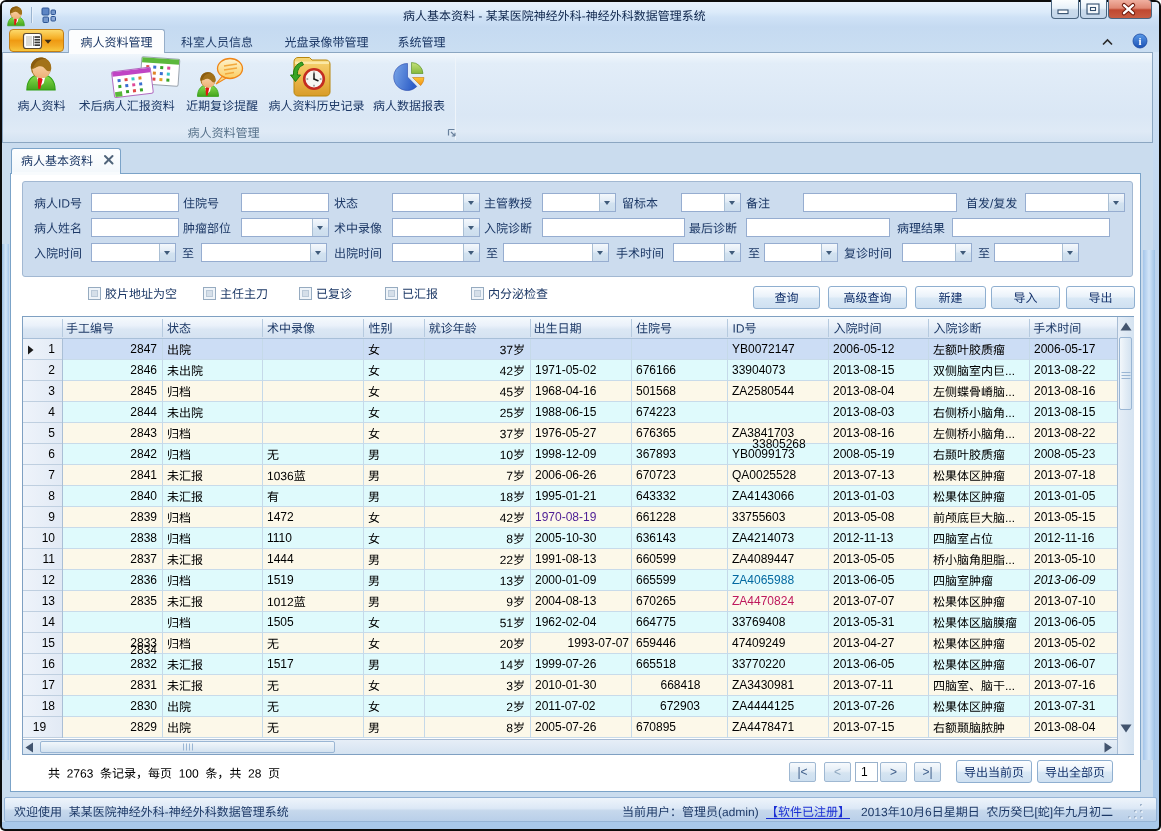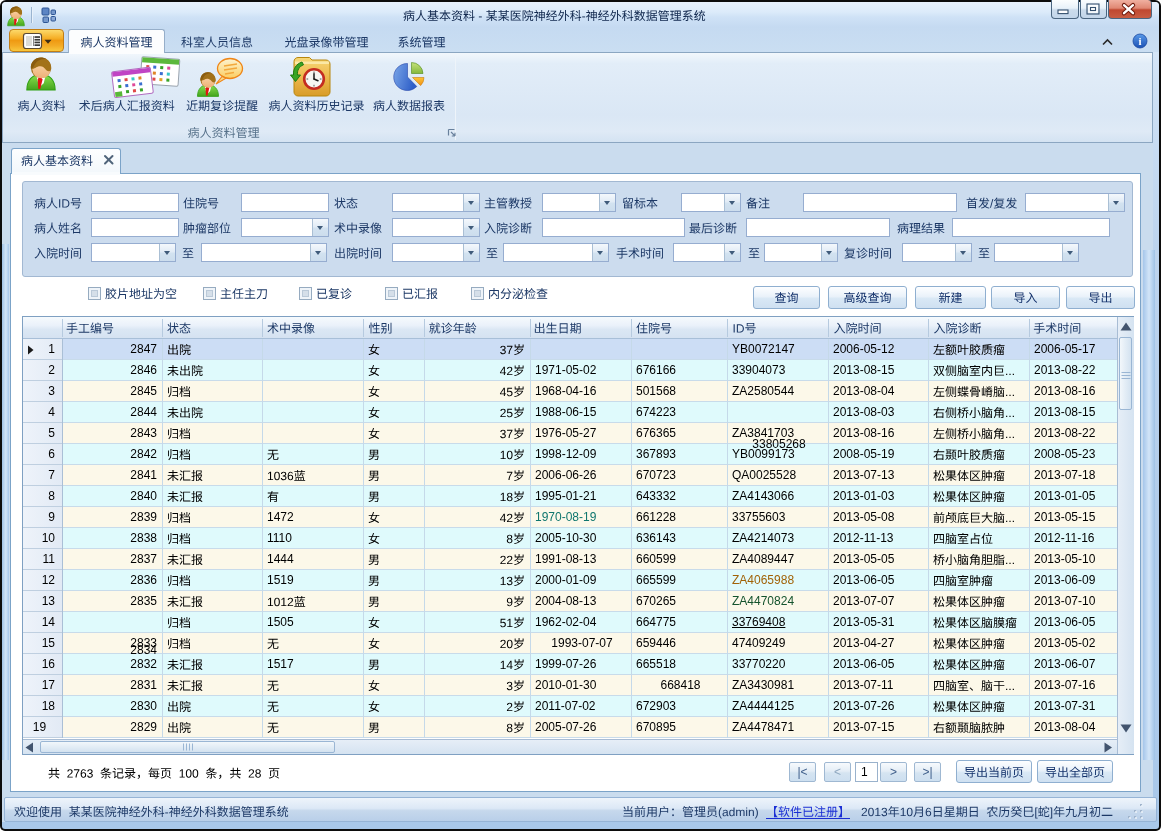--- a/index.html
+++ b/index.html
@@ -266,21 +266,21 @@
 <div class="t" style="left:24px;top:486px;width:31px;height:21px;line-height:21px;text-align:right;color:#000;">8</div>
 <div class="t" style="left:62px;top:486px;width:95px;height:21px;line-height:21px;text-align:right;color:#000;">2840</div>
 <div class="t" style="left:535px;top:486px;width:94px;height:21px;line-height:21px;text-align:left;color:#000;">1995-01-21</div>
 <div class="t" style="left:636px;top:486px;width:89px;height:21px;line-height:21px;text-align:left;color:#000;">643332</div>
 <div class="t" style="left:732px;top:486px;width:94px;height:21px;line-height:21px;text-align:left;color:#000;">ZA4143066</div>
 <div class="t" style="left:833px;top:486px;width:93px;height:21px;line-height:21px;text-align:left;color:#000;">2013-01-03</div>
 <div class="t" style="left:1034px;top:486px;width:84px;height:21px;line-height:21px;text-align:left;color:#000;">2013-01-05</div>
 <div class="t" style="left:24px;top:507px;width:31px;height:21px;line-height:21px;text-align:right;color:#000;">9</div>
 <div class="t" style="left:62px;top:507px;width:95px;height:21px;line-height:21px;text-align:right;color:#000;">2839</div>
 <div class="t" style="left:267px;top:507px;width:90px;height:21px;line-height:21px;text-align:left;color:#000;">1472</div>
-<div class="t" style="left:535px;top:507px;width:94px;height:21px;line-height:21px;text-align:left;color:#0f766e;">1970-08-19</div>
+<div class="t" style="left:535px;top:507px;width:94px;height:21px;line-height:21px;text-align:left;color:#4c1d95;">1970-08-19</div>
 <div class="t" style="left:636px;top:507px;width:89px;height:21px;line-height:21px;text-align:left;color:#000;">661228</div>
 <div class="t" style="left:732px;top:507px;width:94px;height:21px;line-height:21px;text-align:left;color:#000;">33755603</div>
 <div class="t" style="left:833px;top:507px;width:93px;height:21px;line-height:21px;text-align:left;color:#000;">2013-05-08</div>
 <div class="t" style="left:1034px;top:507px;width:84px;height:21px;line-height:21px;text-align:left;color:#000;">2013-05-15</div>
 <div class="t" style="left:24px;top:528px;width:31px;height:21px;line-height:21px;text-align:right;color:#000;">10</div>
 <div class="t" style="left:62px;top:528px;width:95px;height:21px;line-height:21px;text-align:right;color:#000;">2838</div>
 <div class="t" style="left:267px;top:528px;width:90px;height:21px;line-height:21px;text-align:left;color:#000;">1110</div>
 <div class="t" style="left:535px;top:528px;width:94px;height:21px;line-height:21px;text-align:left;color:#000;">2005-10-30</div>
 <div class="t" style="left:636px;top:528px;width:89px;height:21px;line-height:21px;text-align:left;color:#000;">636143</div>
 <div class="t" style="left:732px;top:528px;width:94px;height:21px;line-height:21px;text-align:left;color:#000;">ZA4214073</div>
@@ -292,41 +292,41 @@
 <div class="t" style="left:535px;top:549px;width:94px;height:21px;line-height:21px;text-align:left;color:#000;">1991-08-13</div>
 <div class="t" style="left:636px;top:549px;width:89px;height:21px;line-height:21px;text-align:left;color:#000;">660599</div>
 <div class="t" style="left:732px;top:549px;width:94px;height:21px;line-height:21px;text-align:left;color:#000;">ZA4089447</div>
 <div class="t" style="left:833px;top:549px;width:93px;height:21px;line-height:21px;text-align:left;color:#000;">2013-05-05</div>
 <div class="t" style="left:1034px;top:549px;width:84px;height:21px;line-height:21px;text-align:left;color:#000;">2013-05-10</div>
 <div class="t" style="left:24px;top:570px;width:31px;height:21px;line-height:21px;text-align:right;color:#000;">12</div>
 <div class="t" style="left:62px;top:570px;width:95px;height:21px;line-height:21px;text-align:right;color:#000;">2836</div>
 <div class="t" style="left:267px;top:570px;width:90px;height:21px;line-height:21px;text-align:left;color:#000;">1519</div>
 <div class="t" style="left:535px;top:570px;width:94px;height:31px;line-height:21px;text-align:left;color:#000;">2000-01-09</div>
 <div class="t" style="left:636px;top:570px;width:89px;height:21px;line-height:21px;text-align:left;color:#000;">665599</div>
-<div class="t" style="left:732px;top:570px;width:94px;height:21px;line-height:21px;text-align:left;color:#a16207;">ZA4065988</div>
+<div class="t" style="left:732px;top:570px;width:94px;height:21px;line-height:21px;text-align:left;color:#0369a1;">ZA4065988</div>
 <div class="t" style="left:833px;top:570px;width:93px;height:21px;line-height:21px;text-align:left;color:#000;">2013-06-05</div>
-<div class="t" style="left:1034px;top:570px;width:84px;height:21px;line-height:21px;text-align:left;color:#000;">2013-06-09</div>
+<div class="t" style="left:1034px;top:570px;width:84px;height:21px;line-height:21px;text-align:left;color:#000;font-style:italic;">2013-06-09</div>
 <div class="t" style="left:24px;top:591px;width:31px;height:21px;line-height:21px;text-align:right;color:#000;">13</div>
 <div class="t" style="left:62px;top:591px;width:95px;height:21px;line-height:21px;text-align:right;color:#000;">2835</div>
 <div class="t" style="left:535px;top:591px;width:94px;height:21px;line-height:21px;text-align:left;color:#000;">2004-08-13</div>
 <div class="t" style="left:636px;top:591px;width:89px;height:21px;line-height:21px;text-align:left;color:#000;">670265</div>
-<div class="t" style="left:732px;top:591px;width:94px;height:21px;line-height:21px;text-align:left;color:#14532d;">ZA4470824</div>
+<div class="t" style="left:732px;top:591px;width:94px;height:21px;line-height:21px;text-align:left;color:#be185d;">ZA4470824</div>
 <div class="t" style="left:833px;top:591px;width:93px;height:21px;line-height:21px;text-align:left;color:#000;">2013-07-07</div>
 <div class="t" style="left:1034px;top:591px;width:84px;height:21px;line-height:21px;text-align:left;color:#000;">2013-07-10</div>
 <div class="t" style="left:24px;top:612px;width:31px;height:21px;line-height:21px;text-align:right;color:#000;">14</div>
 <div class="t" style="left:62px;top:612px;width:95px;height:21px;line-height:21px;text-align:right;color:#000;margin-top:28px;">2834</div>
 <div class="t" style="left:267px;top:612px;width:90px;height:21px;line-height:21px;text-align:left;color:#000;">1505</div>
 <div class="t" style="left:535px;top:612px;width:94px;height:21px;line-height:21px;text-align:left;color:#000;">1962-02-04</div>
 <div class="t" style="left:636px;top:612px;width:89px;height:21px;line-height:21px;text-align:left;color:#000;">664775</div>
-<div class="t" style="left:732px;top:612px;width:94px;height:21px;line-height:21px;text-align:left;color:#000;text-decoration:underline;">33769408</div>
+<div class="t" style="left:732px;top:612px;width:94px;height:21px;line-height:21px;text-align:left;color:#000;">33769408</div>
 <div class="t" style="left:833px;top:612px;width:93px;height:21px;line-height:21px;text-align:left;color:#000;">2013-05-31</div>
 <div class="t" style="left:1034px;top:612px;width:84px;height:21px;line-height:21px;text-align:left;color:#000;">2013-06-05</div>
 <div class="t" style="left:24px;top:633px;width:31px;height:21px;line-height:21px;text-align:right;color:#000;">15</div>
 <div class="t" style="left:62px;top:633px;width:95px;height:21px;line-height:21px;text-align:right;color:#000;">2833</div>
-<div class="t" style="left:535px;top:633px;width:94px;height:28px;line-height:21px;text-align:center;color:#000;">1993-07-07</div>
+<div class="t" style="left:535px;top:633px;width:94px;height:28px;line-height:21px;text-align:right;color:#000;">1993-07-07</div>
 <div class="t" style="left:636px;top:633px;width:89px;height:21px;line-height:21px;text-align:left;color:#000;">659446</div>
 <div class="t" style="left:732px;top:633px;width:94px;height:21px;line-height:21px;text-align:left;color:#000;">47409249</div>
 <div class="t" style="left:833px;top:633px;width:93px;height:30px;line-height:21px;text-align:left;color:#000;">2013-04-27</div>
 <div class="t" style="left:1034px;top:633px;width:84px;height:21px;line-height:21px;text-align:left;color:#000;">2013-05-02</div>
 <div class="t" style="left:24px;top:654px;width:31px;height:21px;line-height:21px;text-align:right;color:#000;">16</div>
 <div class="t" style="left:62px;top:654px;width:95px;height:21px;line-height:21px;text-align:right;color:#000;">2832</div>
 <div class="t" style="left:267px;top:654px;width:90px;height:21px;line-height:21px;text-align:left;color:#000;">1517</div>
 <div class="t" style="left:535px;top:654px;width:94px;height:21px;line-height:21px;text-align:left;color:#000;">1999-07-26</div>
 <div class="t" style="left:636px;top:654px;width:89px;height:21px;line-height:21px;text-align:left;color:#000;">665518</div>
 <div class="t" style="left:732px;top:654px;width:94px;height:21px;line-height:21px;text-align:left;color:#000;">33770220</div>
@@ -335,21 +335,21 @@
 <div class="t" style="left:24px;top:675px;width:31px;height:21px;line-height:21px;text-align:right;color:#000;">17</div>
 <div class="t" style="left:62px;top:675px;width:95px;height:21px;line-height:21px;text-align:right;color:#000;">2831</div>
 <div class="t" style="left:535px;top:675px;width:94px;height:21px;line-height:21px;text-align:left;color:#000;">2010-01-30</div>
 <div class="t" style="left:636px;top:675px;width:89px;height:21px;line-height:21px;text-align:center;color:#000;">668418</div>
 <div class="t" style="left:732px;top:675px;width:94px;height:21px;line-height:21px;text-align:left;color:#000;">ZA3430981</div>
 <div class="t" style="left:833px;top:675px;width:93px;height:21px;line-height:21px;text-align:left;color:#000;">2013-07-11</div>
 <div class="t" style="left:1034px;top:675px;width:84px;height:21px;line-height:21px;text-align:left;color:#000;">2013-07-16</div>
 <div class="t" style="left:24px;top:696px;width:31px;height:21px;line-height:21px;text-align:right;color:#000;">18</div>
 <div class="t" style="left:62px;top:696px;width:95px;height:21px;line-height:21px;text-align:right;color:#000;">2830</div>
 <div class="t" style="left:535px;top:696px;width:94px;height:21px;line-height:21px;text-align:left;color:#000;">2011-07-02</div>
-<div class="t" style="left:636px;top:696px;width:89px;height:21px;line-height:21px;text-align:left;color:#000;">672903</div>
+<div class="t" style="left:660px;top:696px;width:89px;height:21px;line-height:21px;text-align:left;color:#000;">672903</div>
 <div class="t" style="left:732px;top:696px;width:94px;height:21px;line-height:21px;text-align:left;color:#000;">ZA4444125</div>
 <div class="t" style="left:833px;top:696px;width:93px;height:21px;line-height:21px;text-align:left;color:#000;">2013-07-26</div>
 <div class="t" style="left:1034px;top:696px;width:84px;height:21px;line-height:21px;text-align:left;color:#000;">2013-07-31</div>
 <div class="t" style="left:24px;top:717px;width:31px;height:21px;line-height:21px;text-align:center;color:#000;">19</div>
 <div class="t" style="left:62px;top:717px;width:95px;height:21px;line-height:21px;text-align:right;color:#000;">2829</div>
 <div class="t" style="left:535px;top:717px;width:94px;height:21px;line-height:21px;text-align:left;color:#000;">2005-07-26</div>
 <div class="t" style="left:636px;top:717px;width:89px;height:21px;line-height:21px;text-align:left;color:#000;">670895</div>
 <div class="t" style="left:732px;top:717px;width:94px;height:21px;line-height:21px;text-align:left;color:#000;">ZA4478471</div>
 <div class="t" style="left:833px;top:717px;width:93px;height:21px;line-height:21px;text-align:left;color:#000;">2013-07-15</div>
 <div class="t" style="left:1034px;top:717px;width:84px;height:21px;line-height:21px;text-align:left;color:#000;">2013-08-04</div>

